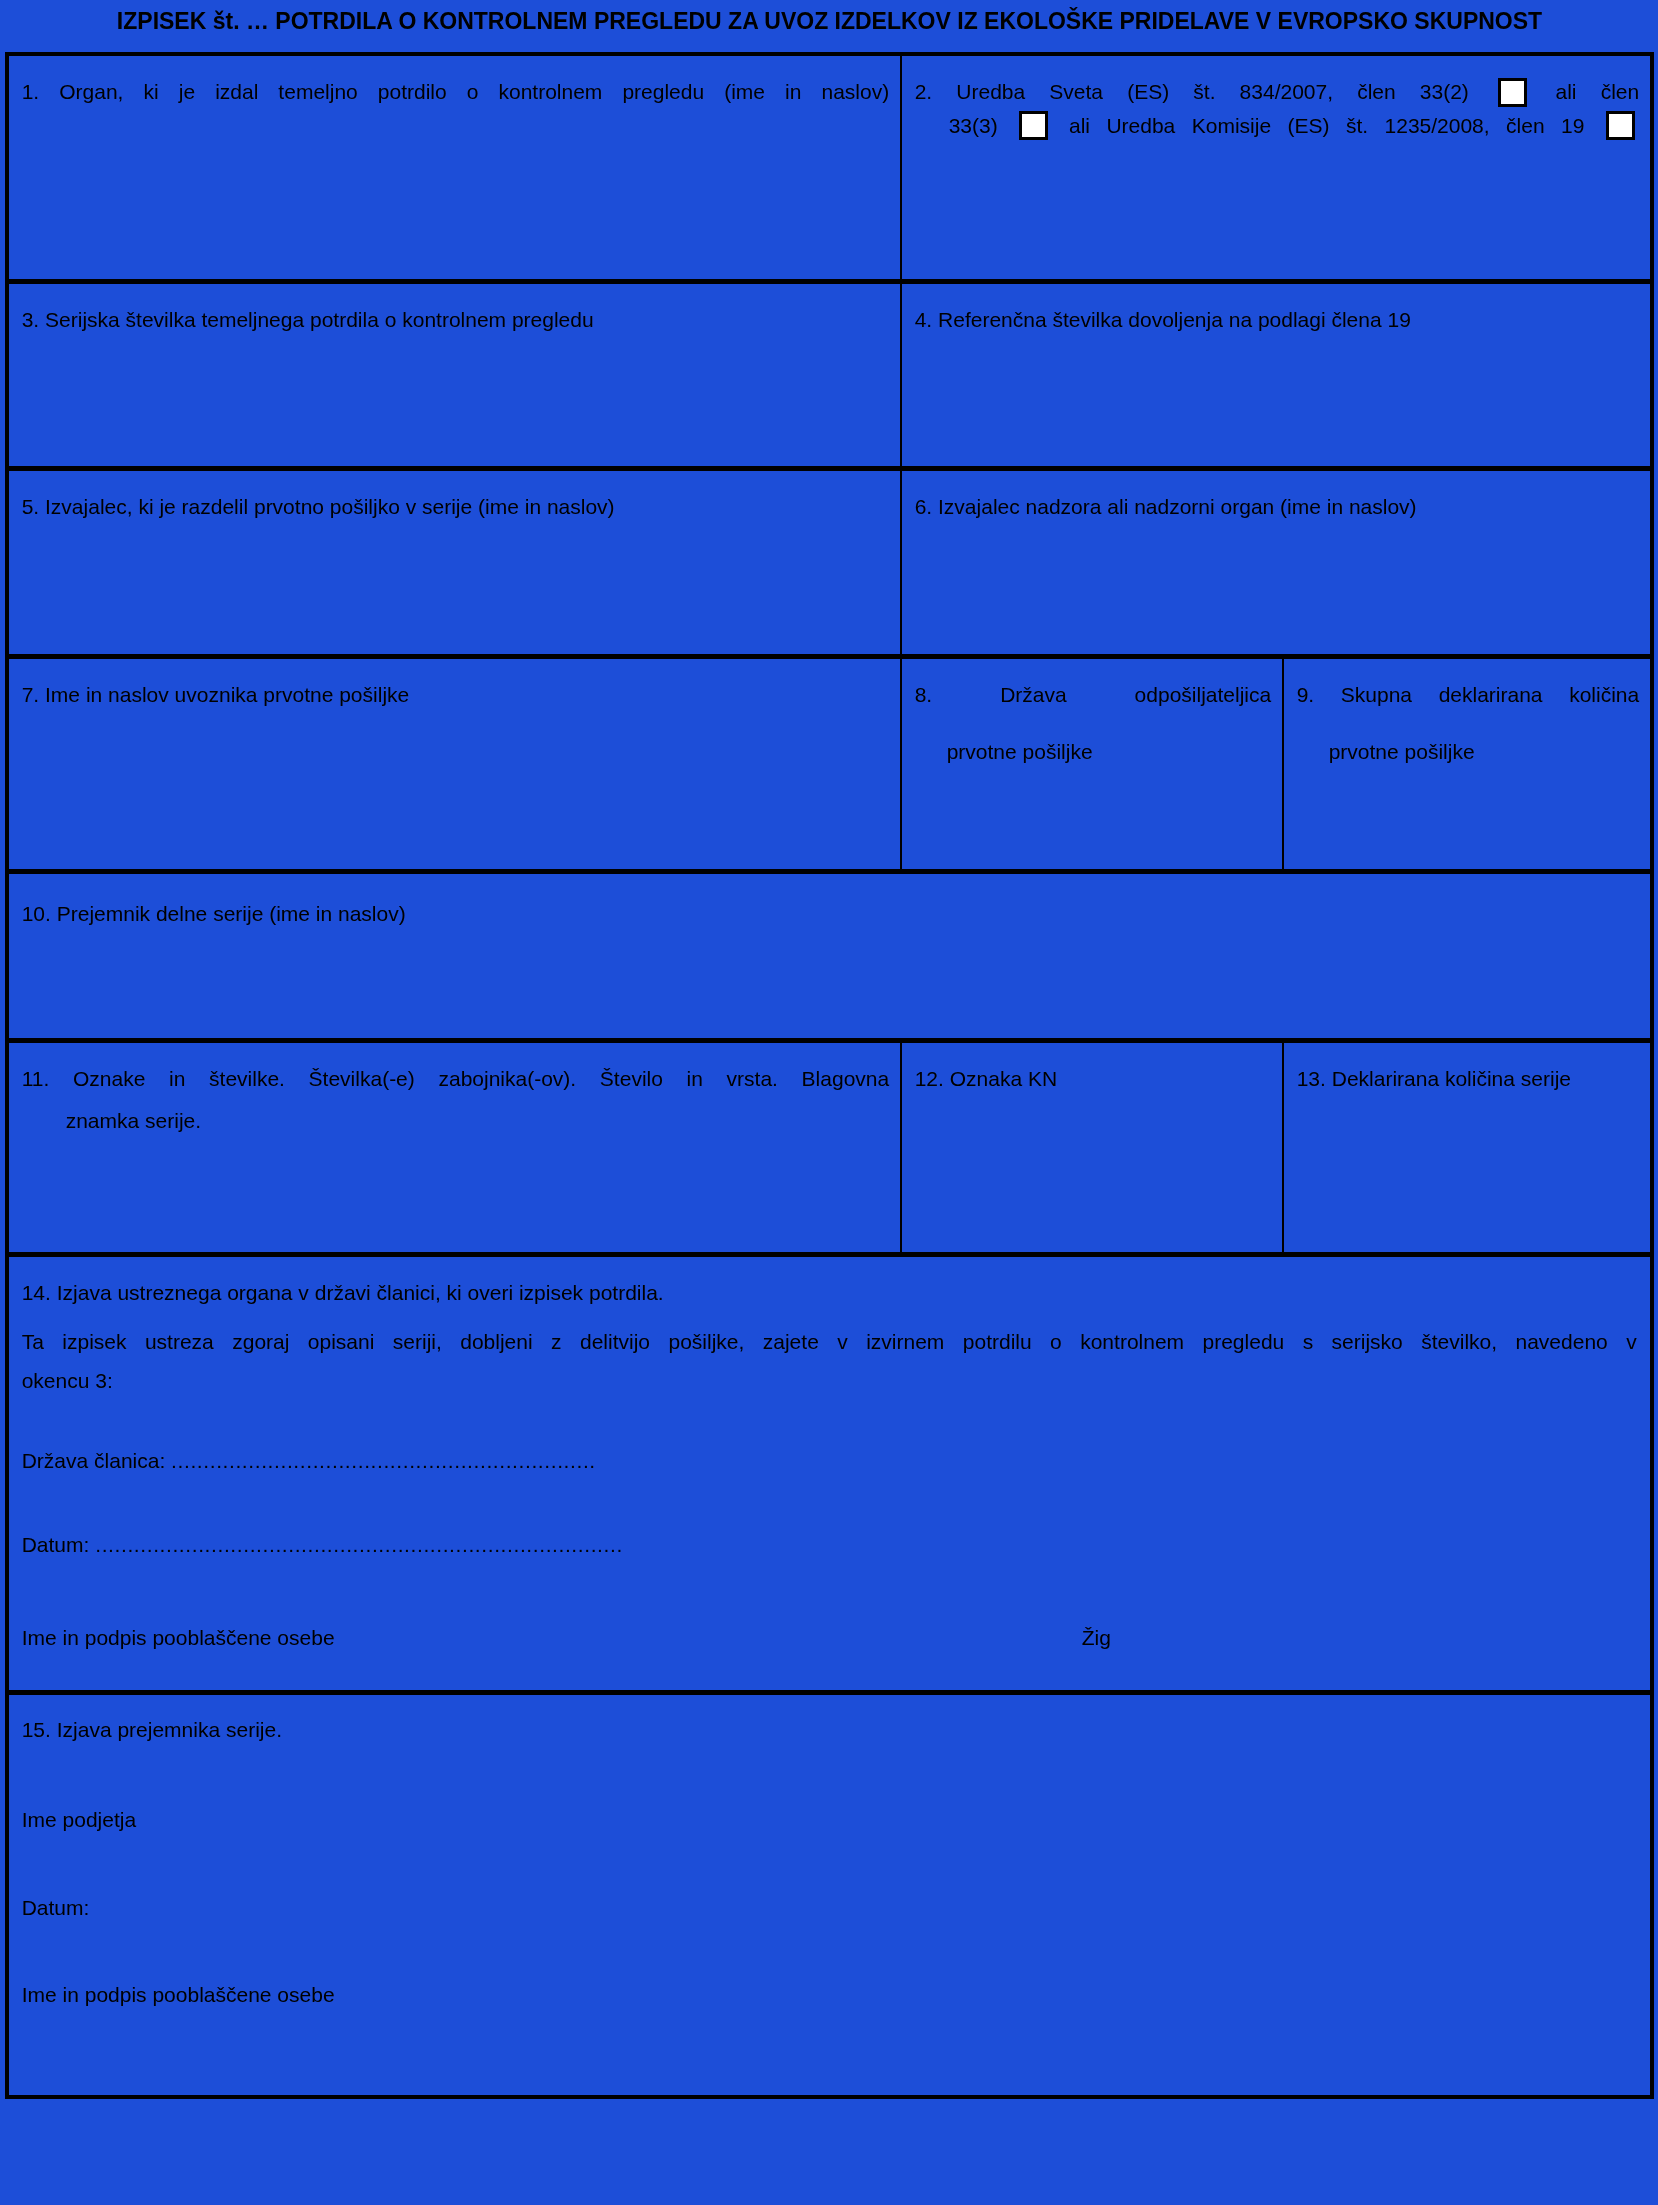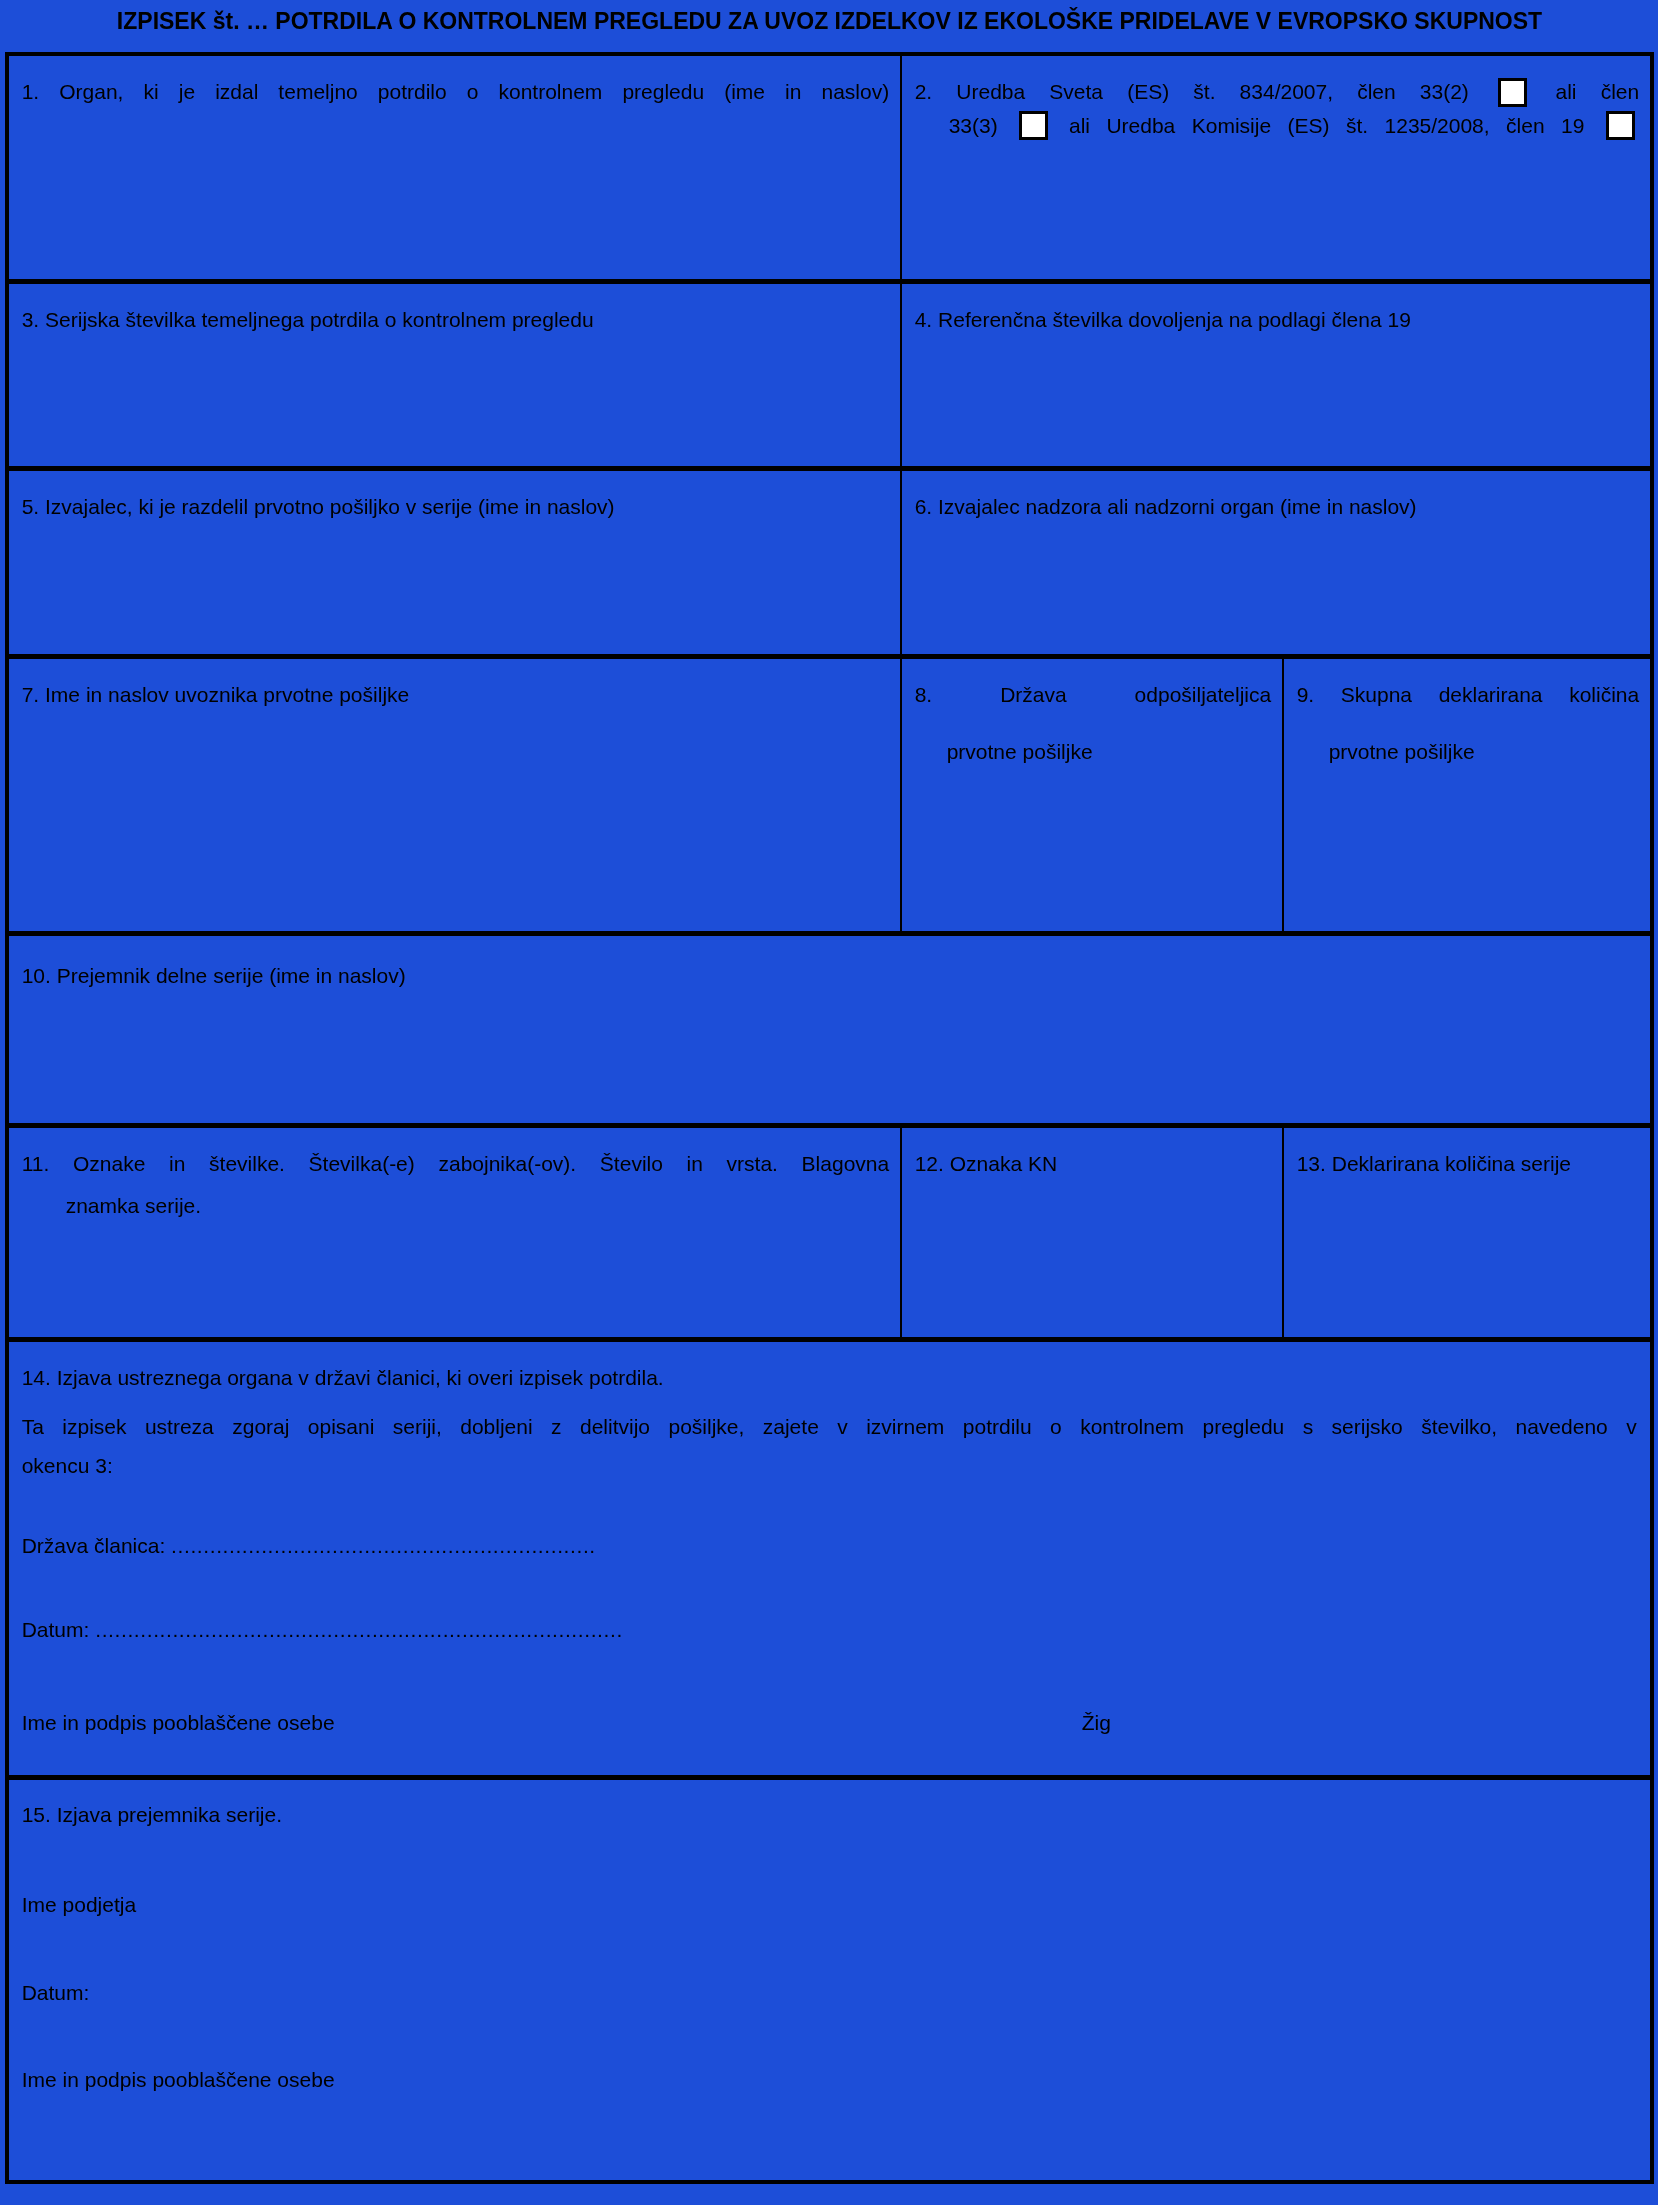--- a/index.html
+++ b/index.html
@@ -2,22 +2,22 @@
 <html style="font-size:9.3px"><head>
 <meta charset="utf-8">
 <style>
   html,body{margin:0;padding:0;background:#ffffff;}
   .page{width:1659px;height:2205px;background:#1d4ed8;color:#000;
         font-family:"Liberation Sans","DejaVu Sans",sans-serif;position:relative;overflow:hidden;}
   .title{margin:7px 23px 0;text-align:center;font-size:23px;font-weight:700;line-height:29px;}
   .form{margin:16.3px 0 0 4.7px;width:1649px;box-sizing:border-box;border:4.7px solid #000;}
   .row{display:flex;box-sizing:border-box;border-top:5.8px solid #000;align-items:stretch;}
   .row.first{border-top:none;}
-  .r1{height:223px}.r2{height:187px}.r3{height:188px}.r4{height:277px}
-  .r5{height:192px}.r6{height:214px}.r7{height:438px}.r8{height:405px}
+  .r1{height:223px}.r2{height:187px}.r3{height:188px}.r4{height:215px}
+  .r5{height:169px}.r6{height:214px}.r7{height:438px}.r8{height:405px}
   .cell{box-sizing:border-box;padding:21px 10.5px 11.7px 13px;font-size:21px;line-height:30px;}
   .cell + .cell{border-left:2.9px solid #000;}
   .w-left{width:891px;flex:none;}
   .w-mid{width:382px;flex:none;}
   .grow{flex:1 1 auto;min-width:0;}
   .jlast{text-align:justify;text-align-last:justify;}
   .line2-sm{margin-left:32px;margin-top:27px;}
   .line2-lg{margin-left:44px;margin-top:11.7px;}
   .b2-line2{margin-left:34px;margin-top:2.3px;}
   .checkbox{display:inline-block;width:29px;height:29px;box-sizing:border-box;

